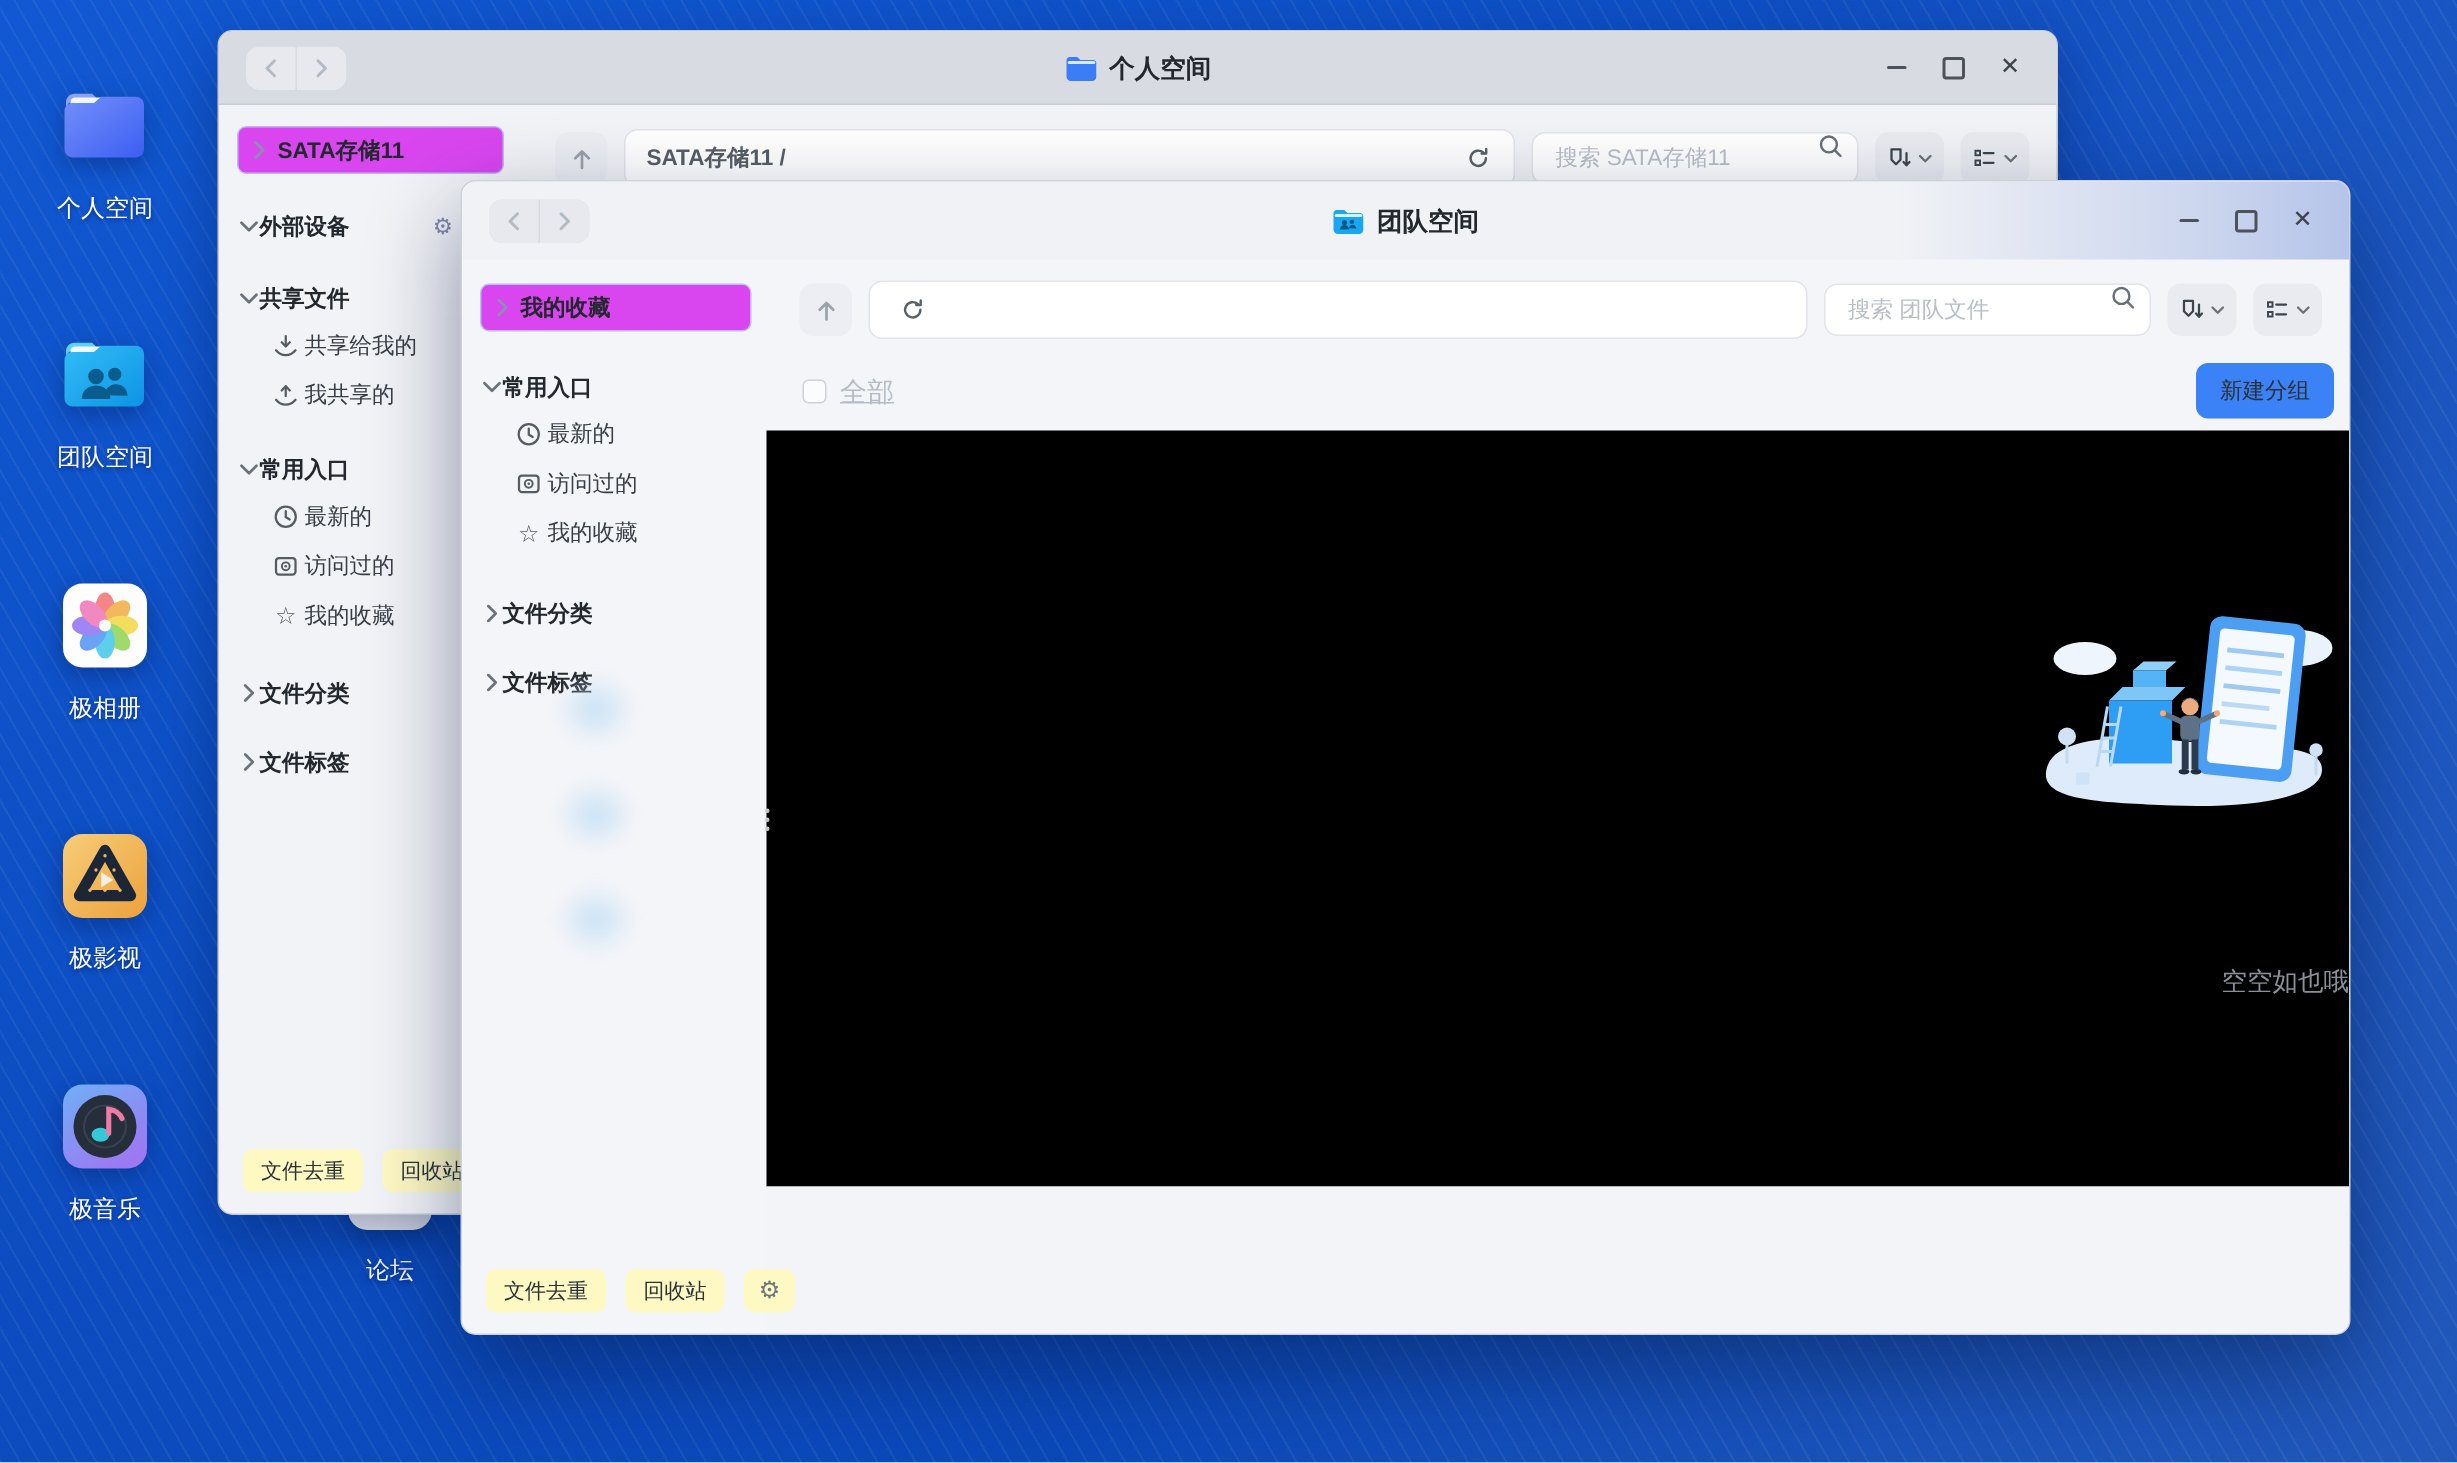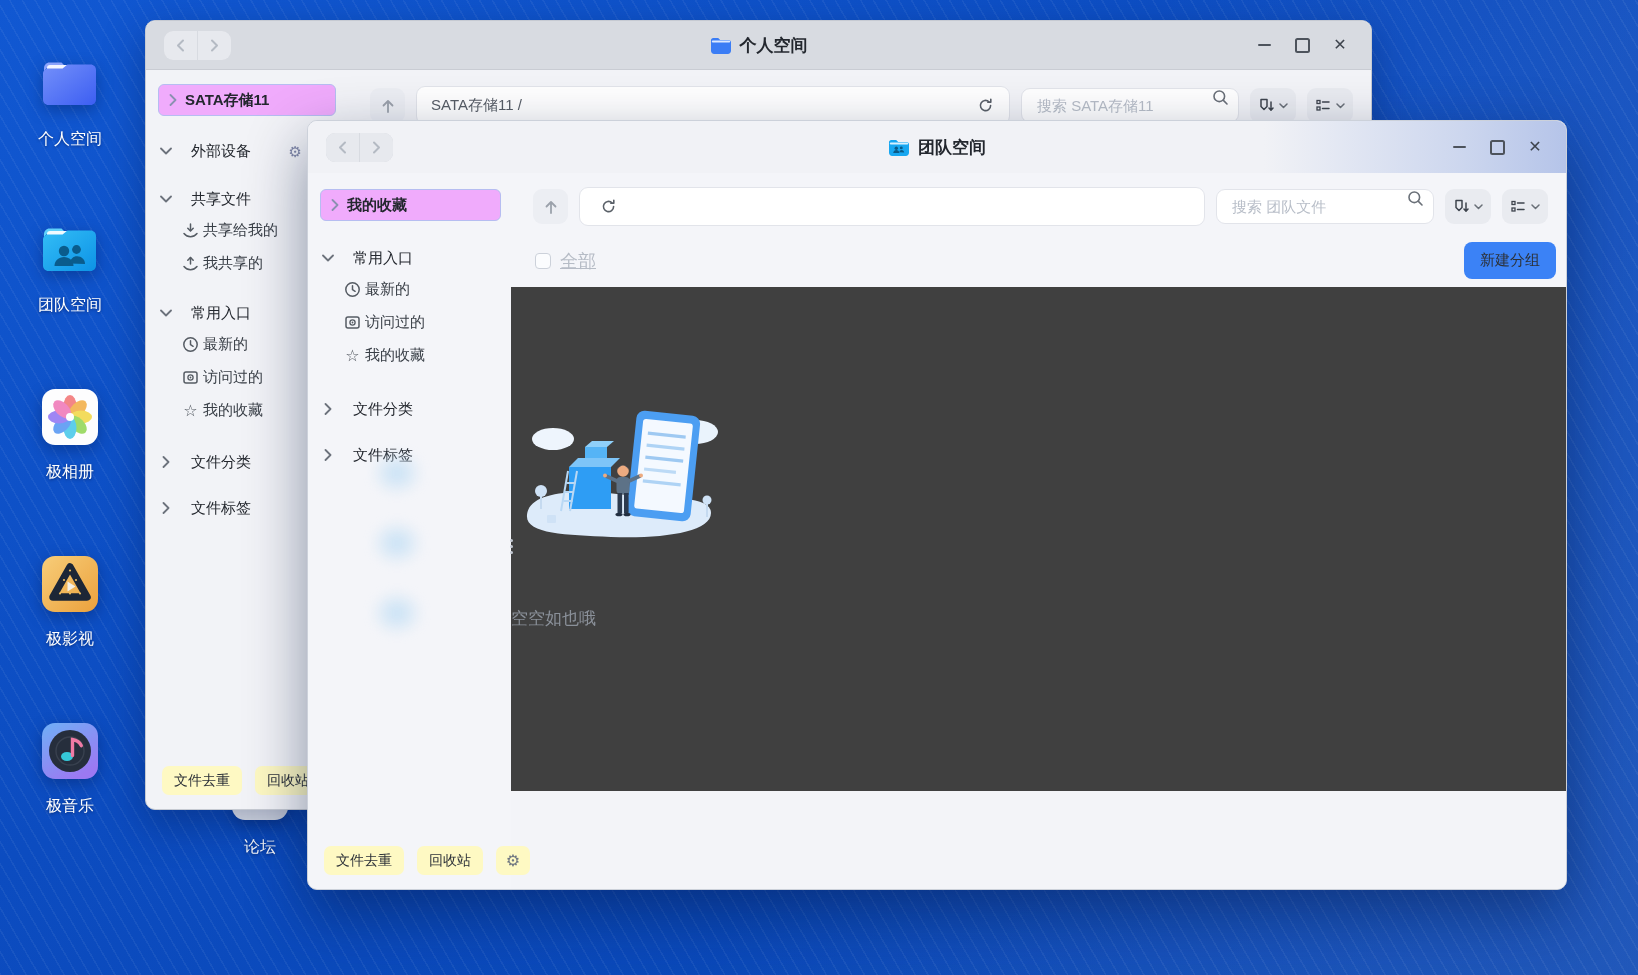--- a/index.html
+++ b/index.html
@@ -36,23 +36,23 @@
   .ic-max{width:11px;height:11px;border:2.2px solid #4d535c;border-radius:2.5px;}
   .ic-close{font-size:16px;color:#3e444d;font-weight:bold;line-height:1;}
 
   .wbody{flex:1;display:flex;min-height:0;}
 
   
   .sbar{flex:none;display:flex;flex-direction:column;position:relative;padding:14px 10px 14px 12px;box-sizing:border-box;}
   .win-bg .sbar{width:200px;}
   .win-fg .sbar{width:203px;}
   .sb-root{display:flex;align-items:center;gap:8px;height:32px;border-radius:6px;padding:0 10px;
-    background:#f0abfc;border:1px solid #b6bdf1;font-weight:bold;font-size:15px;color:#23272e;cursor:pointer;box-sizing:border-box;}
-  .sb-sec{display:flex;align-items:center;gap:21px;height:30px;margin-top:16px;padding:0 4px;
-    font-weight:normal;font-size:15px;color:#23272e;cursor:pointer;}
+    background:#d946ef;border:1px solid #b6bdf1;font-weight:bold;font-size:15px;color:#23272e;cursor:pointer;box-sizing:border-box;}
+  .sb-sec{display:flex;align-items:center;gap:3px;height:30px;margin-top:16px;padding:0 4px;
+    font-weight:bold;font-size:15px;color:#23272e;cursor:pointer;}
   .sb-item{display:flex;align-items:center;gap:4px;height:33px;padding:0 4px 0 24px;font-size:15px;color:#383e46;cursor:pointer;}
   .sb-item .sic{width:17px;height:17px;flex:none;display:flex;align-items:center;justify-content:center;color:#565c64;}
   .chev{flex:none;display:block;}
   .chev.down{transform:rotate(90deg);}
   .gear-glyph{font-size:15px;color:#8289a9;line-height:1;cursor:pointer;}
   .sb-foot{margin-top:auto;display:flex;gap:13px;align-items:center;padding-left:4px;}
   .softbtn{background:#fef9c3;border:none;border-radius:7px;height:29px;padding:0 12px;
     font-size:14px;color:#2c3138;font-family:inherit;cursor:pointer;white-space:nowrap;}
   .gearbtn{width:34px;display:flex;align-items:center;justify-content:center;}
   .gearbtn .gear-glyph{color:#6f7680;font-size:16px;}
@@ -61,35 +61,35 @@
   .rhandle{position:absolute;right:-2px;top:366px;display:flex;flex-direction:column;gap:3px;cursor:col-resize;}
   .rhandle i{width:3px;height:3px;border-radius:50%;background:#c3c8d2;display:block;}
 
   
   .mainp{flex:1;display:flex;flex-direction:column;min-width:0;}
   .toolrow{display:flex;align-items:center;gap:11px;flex:none;}
   .win-bg .toolrow{padding:16px 18px 10px 24px;}
   .win-fg .toolrow{padding:14px 18px 10px 22px;}
   .upbtn{width:35px;height:35px;flex:none;background:#eceef3;border-radius:9px;display:flex;align-items:center;justify-content:center;cursor:pointer;}
   .pathbar{flex:1;height:39px;background:#fff;border:1px solid #e2e4ea;border-radius:9px;
-    display:flex;align-items:center;padding:0 10px 0 14px;box-sizing:border-box;min-width:0;}
+    display:flex;align-items:center;padding:0 10px 0 14px;box-sizing:border-box;min-width:0;font-weight:bold;}
   .pathtxt{font-size:15px;color:#585e66;flex:1;white-space:nowrap;overflow:hidden;}
   .refbtn{width:28px;height:28px;display:flex;align-items:center;justify-content:center;cursor:pointer;flex:none;}
   .searchbox{width:218px;height:35px;flex:none;background:#fff;border:1px solid #e2e4ea;border-radius:9px;
     display:flex;padding:0 9px 0 13px;box-sizing:border-box;}
   .searchbox input{border:none;outline:none;flex:1;min-width:0;font-size:15px;color:#3a4048;background:transparent;font-family:inherit;}
   .searchbox input::placeholder{color:#b8bec8;}
   .ddbtn{height:35px;flex:none;background:#e9ebf0;border-radius:9px;display:flex;align-items:center;gap:5px;padding:0 8px;cursor:pointer;}
   .subrow{display:flex;align-items:center;flex:none;padding:6px 10px 8px 24px;}
   .chkwrap{display:flex;align-items:center;gap:9px;cursor:pointer;}
   .chk{width:16px;height:16px;border:1.5px solid #ccd1da;border-radius:4px;background:#fbfcfe;box-sizing:border-box;}
   .chklbl{font-size:18px;color:#b6bcc6;text-decoration:underline;}
   .newgroup{margin-left:auto;background:#3b82f6;border:none;border-radius:8px;height:37px;padding:0 16px;
     font-size:15px;color:#2c3138;font-family:inherit;cursor:pointer;}
-  .content{background:#404040;height:504px;flex:none;display:flex;flex-direction:column;align-items:flex-start;border-radius:0 0 0 0;}
+  .content{background:#000000;height:504px;flex:none;display:flex;flex-direction:column;align-items:flex-end;border-radius:0 0 0 0;gap:36px;}
   .content .illus{margin-top:112px;}
   .emptytxt{margin-top:58px;font-size:17px;color:#8a9099;}
   .bgmainfill{flex:1;background:#fff;}
 </style>
 </head>
 <body>
 
 <div class="desktop">
 
   <div class="dicon" style="left:8px;top:52px;">

